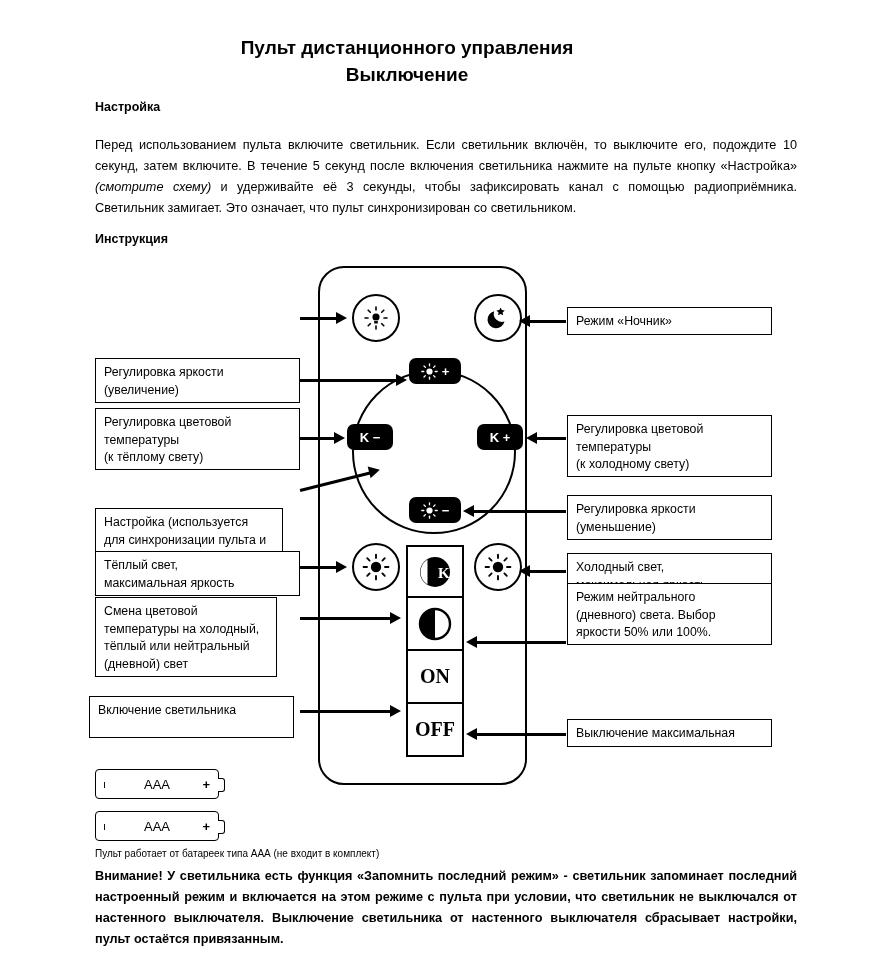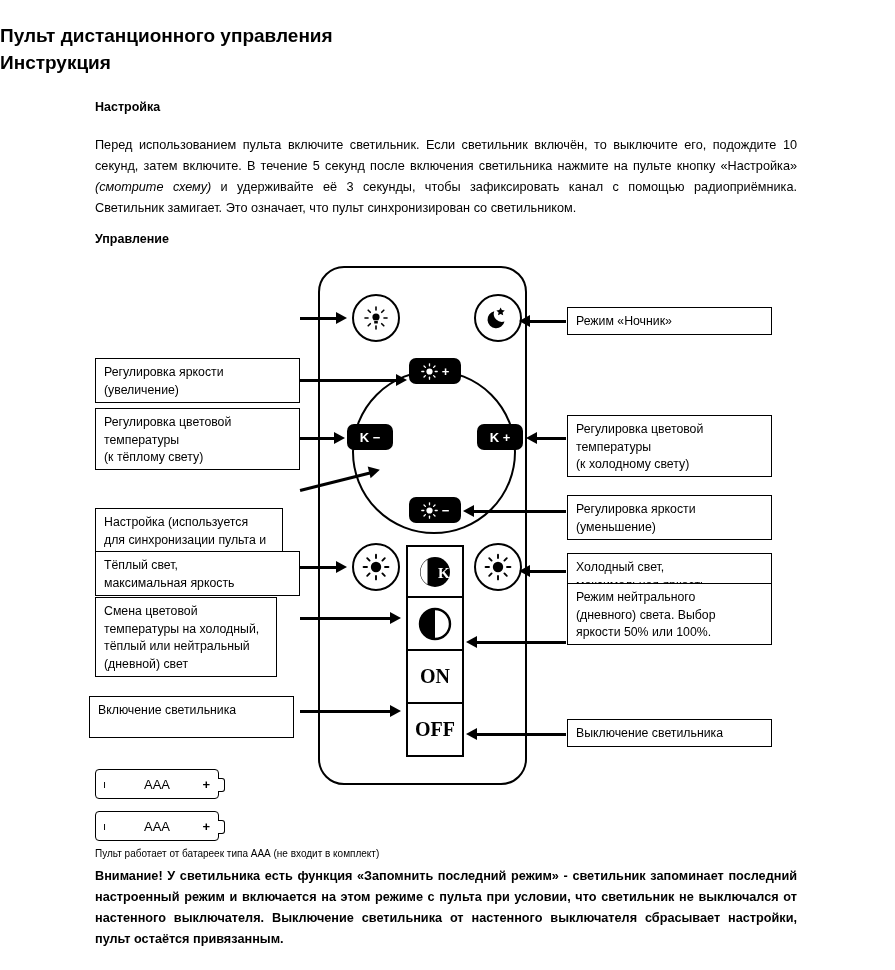--- a/index.html
+++ b/index.html
@@ -1,19 +1,19 @@
 <!DOCTYPE html>
 <html><head>
 <meta charset="utf-8">
 <style>
   html,body{margin:0;padding:0;background:#fff;}
   body{width:895px;height:970px;position:relative;font-family:"Liberation Sans",sans-serif;color:#000;overflow:hidden;}
   .page{position:absolute;left:0;top:0;width:895px;height:970px;}
 
-  .title{position:absolute;left:0;top:22px;width:814px;font-size:19px;font-weight:bold;line-height:27px;}
+  .title{position:absolute;left:0;top:34px;width:814px;text-align:center;font-size:19px;font-weight:bold;line-height:27px;}
 
   .h-setup{position:absolute;left:95px;top:100px;font-size:12.5px;font-weight:bold;}
   .para{position:absolute;left:95px;top:135px;width:702px;font-size:12.7px;line-height:21px;text-align:justify;}
   .para i{font-style:italic;}
   .h-control{position:absolute;left:95px;top:232px;font-size:12.5px;font-weight:bold;}
 
   
   .remote{position:absolute;left:318px;top:266px;width:205px;height:515px;border:2.5px solid #000;border-radius:26px;background:#fff;}
 
   .circle{position:absolute;left:352px;top:370px;width:160px;height:160px;border:2.5px solid #000;border-radius:50%;background:#fff;}
@@ -67,28 +67,28 @@
 
   svg{display:block;}
 </style>
 </head>
 <body>
 
 <div class="page">
 
   <div class="title">
     <span>Пульт дистанционного управления</span><br>
-    <span>Инструкция</span>
+    <span>Выключение</span>
   </div>
 
   <div class="h-setup">Настройка</div>
 
   <div class="para"><span>Перед использованием пульта включите светильник. Если светильник включён, то выключите его, подождите 10 секунд, затем включите. В течение 5 секунд после включения светильника нажмите на пульте кнопку «Настройка» </span><i>(смотрите схему)</i><span> и удерживайте её 3 секунды, чтобы зафиксировать канал с помощью радиоприёмника. Светильник замигает. Это означает, что пульт синхронизирован со светильником.</span></div>
 
-  <div class="h-control">Управление</div>
+  <div class="h-control">Инструкция</div>
 
   <div class="remote"></div>
   <div class="circle"></div>
 
   <div class="rbtn" id="btn-aux">
     <span>
       <svg width="26" height="26" viewBox="0 0 26 26">
         <g stroke="#000" stroke-width="1.6" stroke-linecap="round">
           <line x1="13" y1="2" x2="13" y2="5"></line>
             <line x1="13" y1="21" x2="13" y2="24"></line>
@@ -244,21 +244,21 @@
   <div class="box" style="left:567px;top:415px;width:205px;height:62px;white-space:pre-line;">Регулировка цветовой
 температуры
 (к холодному свету)</div>
   <div class="box" style="left:567px;top:495px;width:205px;height:45px;white-space:pre-line;">Регулировка яркости
 (уменьшение)</div>
   <div class="box" style="left:567px;top:553px;width:205px;height:45px;white-space:pre-line;">Холодный свет,
 максимальная яркость</div>
   <div class="box" style="left:567px;top:583px;width:205px;height:62px;white-space:pre-line;">Режим нейтрального
 (дневного) света. Выбор
 яркости 50% или 100%.</div>
-  <div class="box" style="left:567px;top:719px;width:205px;height:28px;white-space:pre-line;">Выключение светильника</div>
+  <div class="box" style="left:567px;top:719px;width:205px;height:28px;white-space:pre-line;">Выключение максимальная</div>
 
   <div class="arw" style="left:300px;top:317px;width:38px;"></div>
   <div class="ahead r" style="left:336px;top:312px;"></div>
 
   <div class="arw" style="left:300px;top:379px;width:98px;"></div>
   <div class="ahead r" style="left:396px;top:374px;"></div>
 
   <div class="arw" style="left:300px;top:437px;width:36px;"></div>
   <div class="ahead r" style="left:334px;top:432px;"></div>
 

